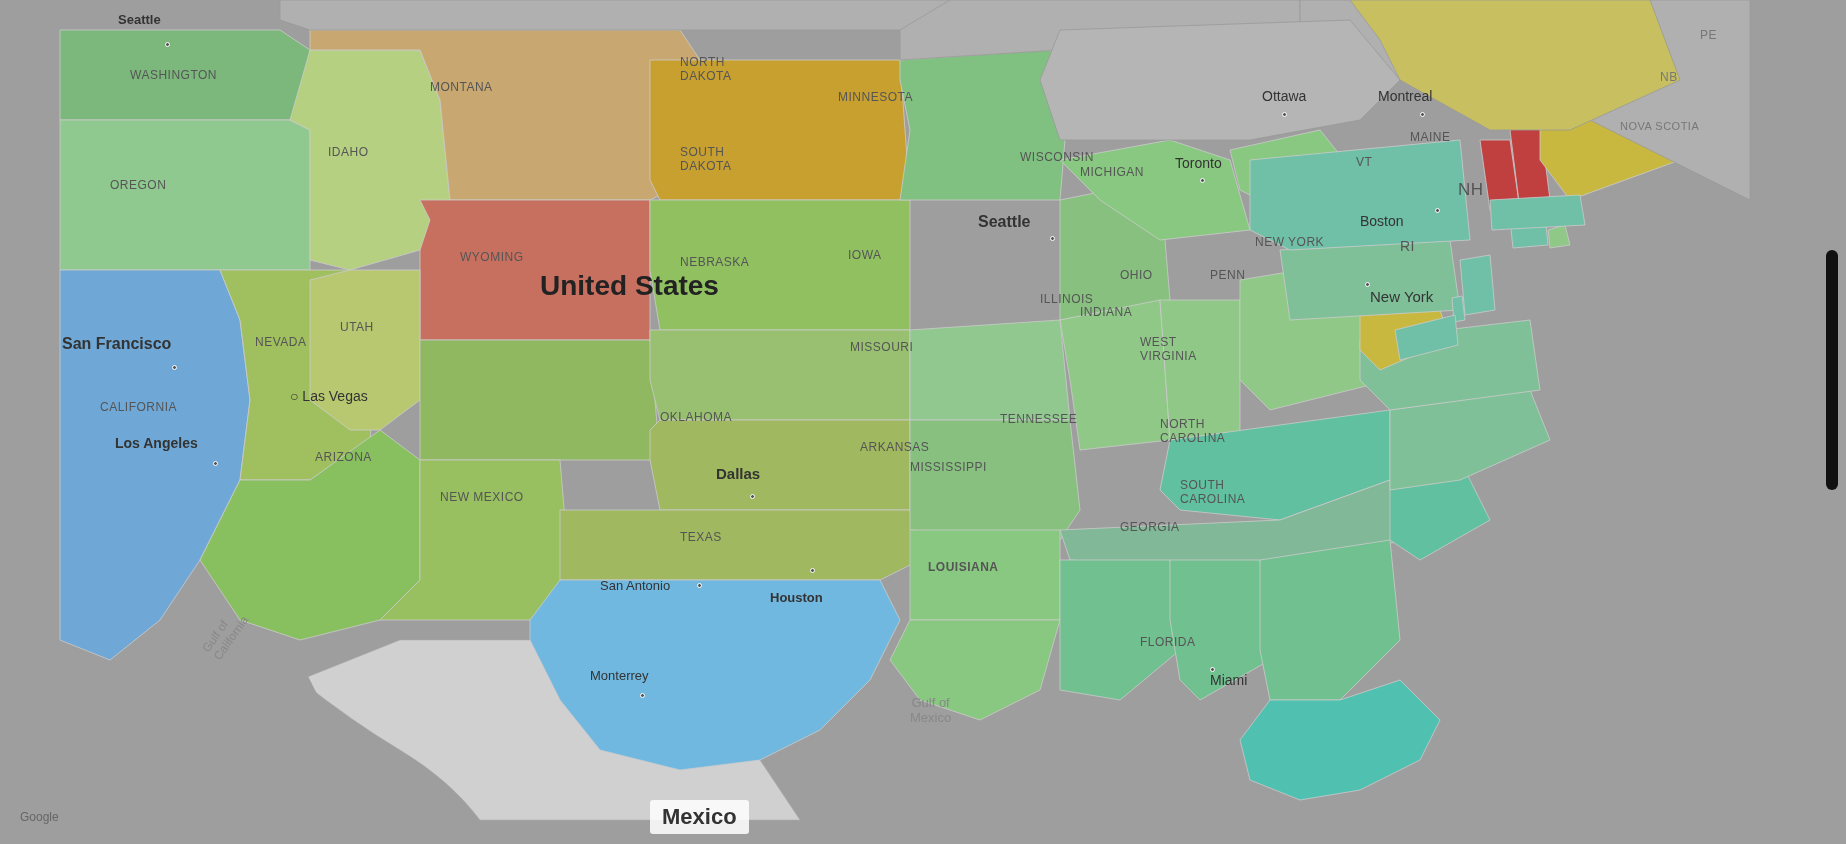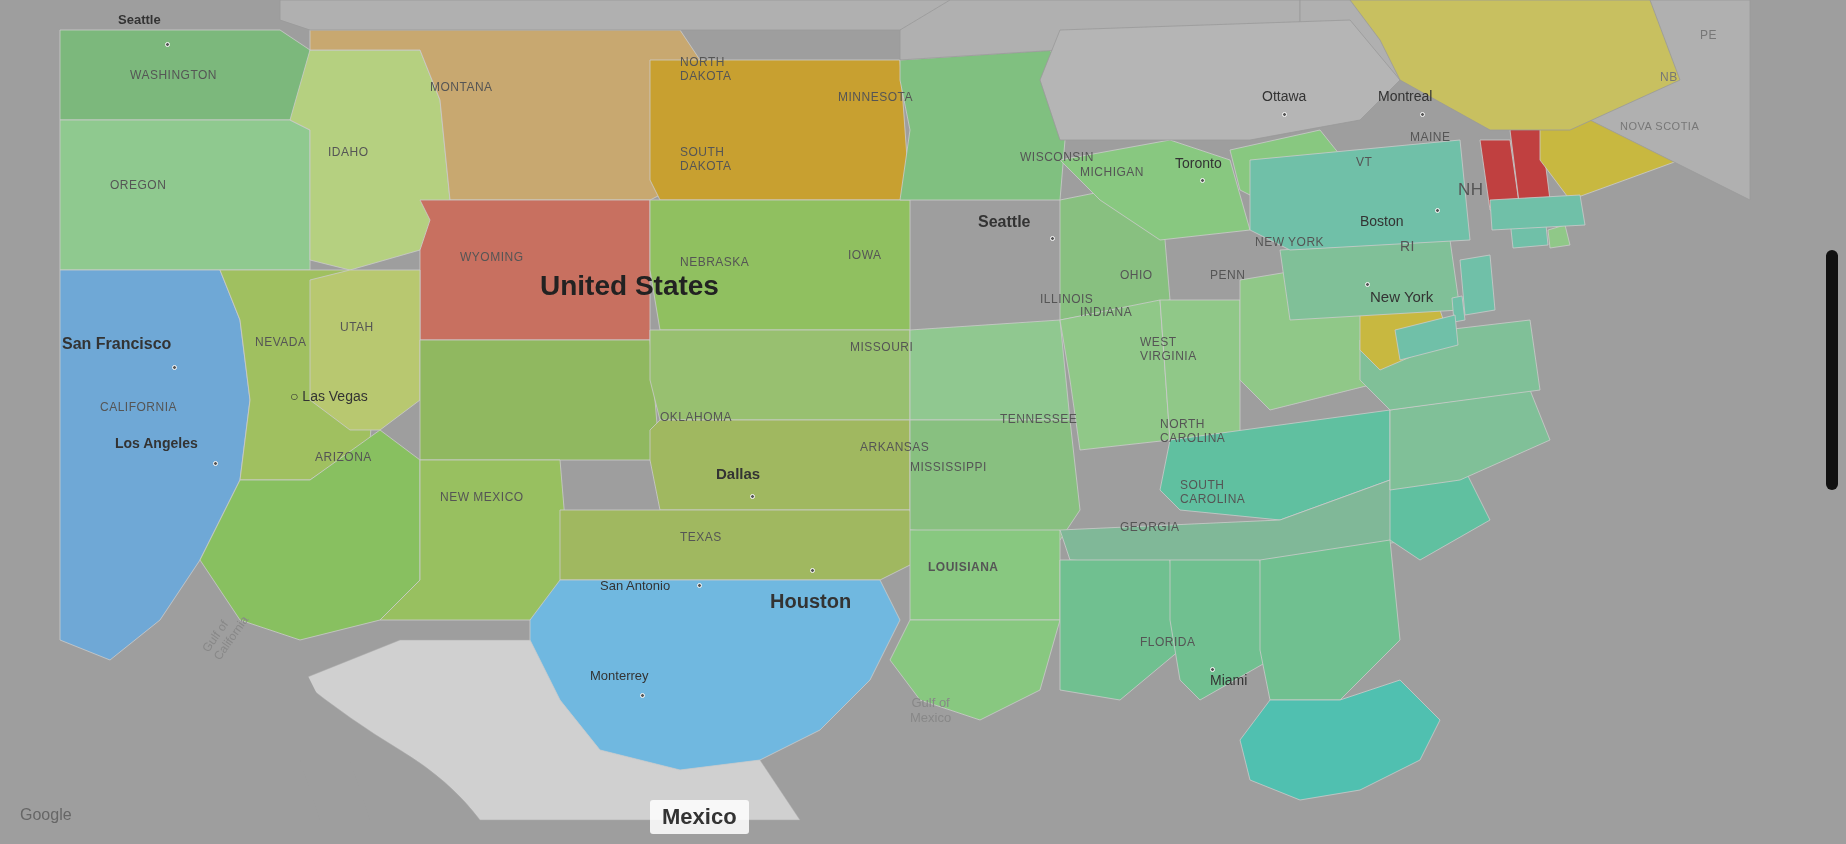--- a/index.html
+++ b/index.html
@@ -63,21 +63,21 @@
       font-weight: 700;
       color: #222;
       text-align: center;
     }
 
     
     #google-watermark {
       position: absolute;
       bottom: 20px;
       left: 20px;
-      font-size: 16px;
+      font-size: 12px;
       color: #666;
       font-family: Arial, sans-serif;
     }
 
     
     #scrollbar-pill {
       position: absolute;
       right: 8px;
       top: 250px;
       width: 12px;
@@ -278,21 +278,21 @@
   <div style="position:absolute; left: 172px; top: 365px; width:5px; height:5px; border-radius:50%; background:#555; border:1px solid #fff;"></div>
 
   <div class="city-label" style="left: 115px; top: 435px; font-size:14px; font-weight:600;">Los Angeles</div>
   <div style="position:absolute; left: 213px; top: 461px; width:5px; height:5px; border-radius:50%; background:#555; border:1px solid #fff;"></div>
 
   <div class="city-label" style="left: 290px; top: 388px; font-size:14px;">○ Las Vegas</div>
 
   <div class="city-label" style="left: 716px; top: 465px; font-size:15px; font-weight:600;">Dallas</div>
   <div style="position:absolute; left: 750px; top: 494px; width:5px; height:5px; border-radius:50%; background:#555; border:1px solid #fff;"></div>
 
-  <div class="city-label" style="left: 770px; top: 590px; font-size:20px; font-weight:600;">Houston</div>
+  <div class="city-label" style="left: 770px; top: 590px; font-size:13px; font-weight:600;">Houston</div>
   <div style="position:absolute; left: 810px; top: 568px; width:5px; height:5px; border-radius:50%; background:#555; border:1px solid #fff;"></div>
 
   <div class="city-label" style="left: 600px; top: 578px; font-size:13px;">San Antonio</div>
   <div style="position:absolute; left: 697px; top: 583px; width:5px; height:5px; border-radius:50%; background:#555; border:1px solid #fff;"></div>
 
   <div class="city-label" style="left: 978px; top: 213px; font-size:16px; font-weight:600;">Seattle</div>
   <div style="position:absolute; left: 1050px; top: 236px; width:5px; height:5px; border-radius:50%; background:#555; border:1px solid #fff;"></div>
 
   <div class="city-label" style="left: 1370px; top: 288px; font-size:15px; font-weight:500;">New York</div>
   <div style="position:absolute; left: 1365px; top: 282px; width:5px; height:5px; border-radius:50%; background:#555; border:1px solid #fff;"></div>

